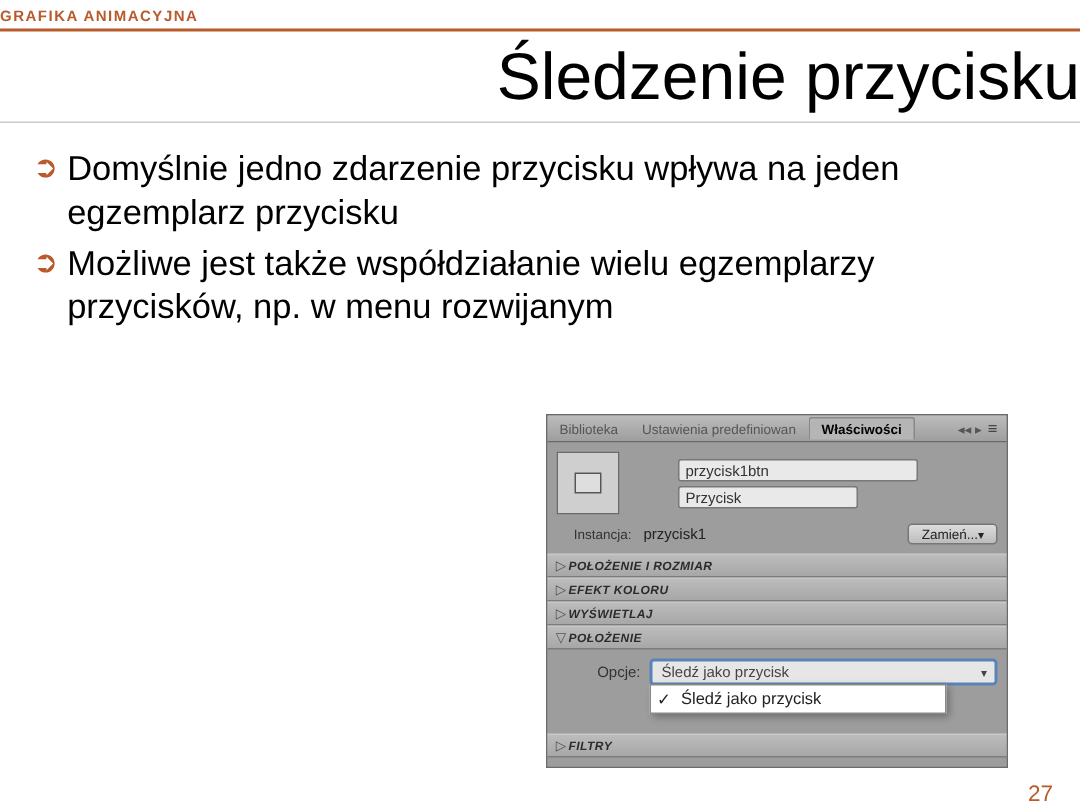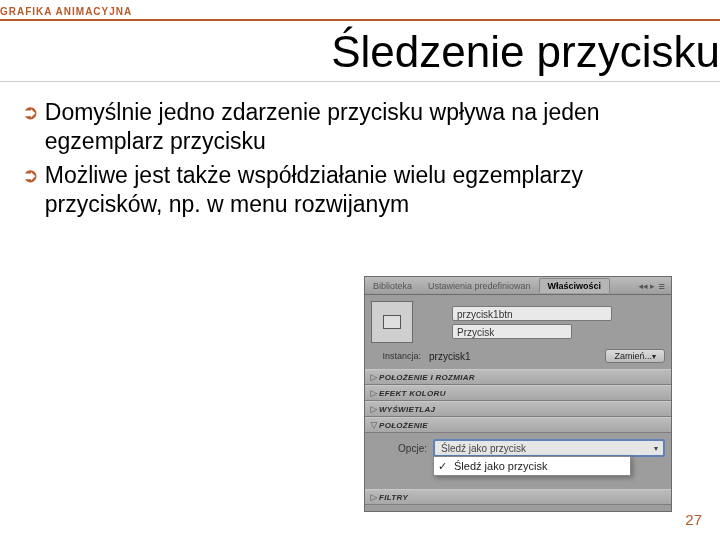--- a/index.html
+++ b/index.html
@@ -218,21 +218,21 @@
   }
   .dd-item.sel { background: #3a6fbf; color: #fff; }
   .dd-item .check {
     position: absolute;
     left: 4px;
     font-size: 11px;
   }
   .page-num {
     position: absolute;
     right: 18px;
-    bottom: 12px;
+    bottom: 2px;
     font-size: 15px;
     color: #b85a2a;
   }
 </style>
 </head>
 <body>
 
 <div class="header-kicker">GRAFIKA ANIMACYJNA</div>
 <hr class="hr-top">
 <div class="slide-title">Śledzenie przycisku</div>

